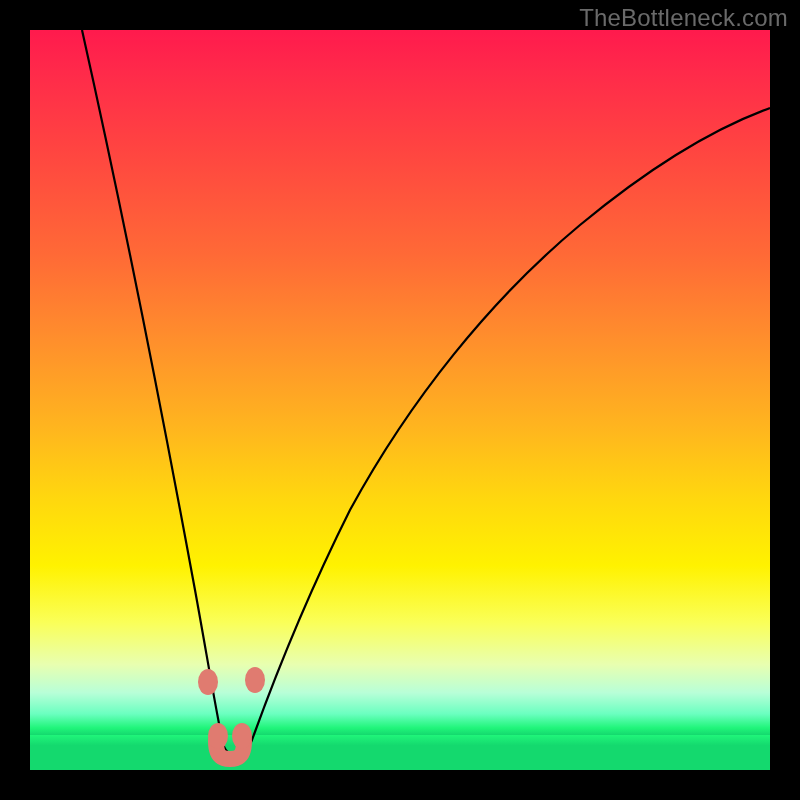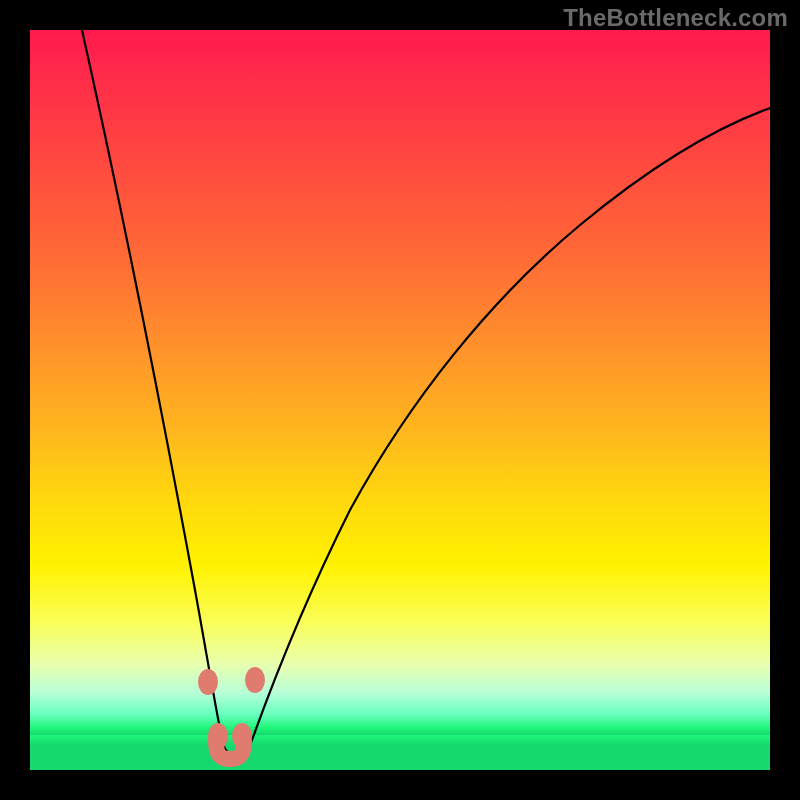--- a/index.html
+++ b/index.html
@@ -50,21 +50,21 @@
       #14d96e 30%,
       #14d96e 100%
     );
   }
   .watermark {
     position: absolute;
     top: 4px;
     right: 12px;
     color: #6a6a6a;
     font-size: 24px;
-    font-weight: 700;
+    font-weight: 400;
     letter-spacing: 0.2px;
     z-index: 20;
   }
   svg.curve {
     position: absolute;
     left: 0; top: 0;
     width: 740px;
     height: 740px;
     z-index: 10;
   }

